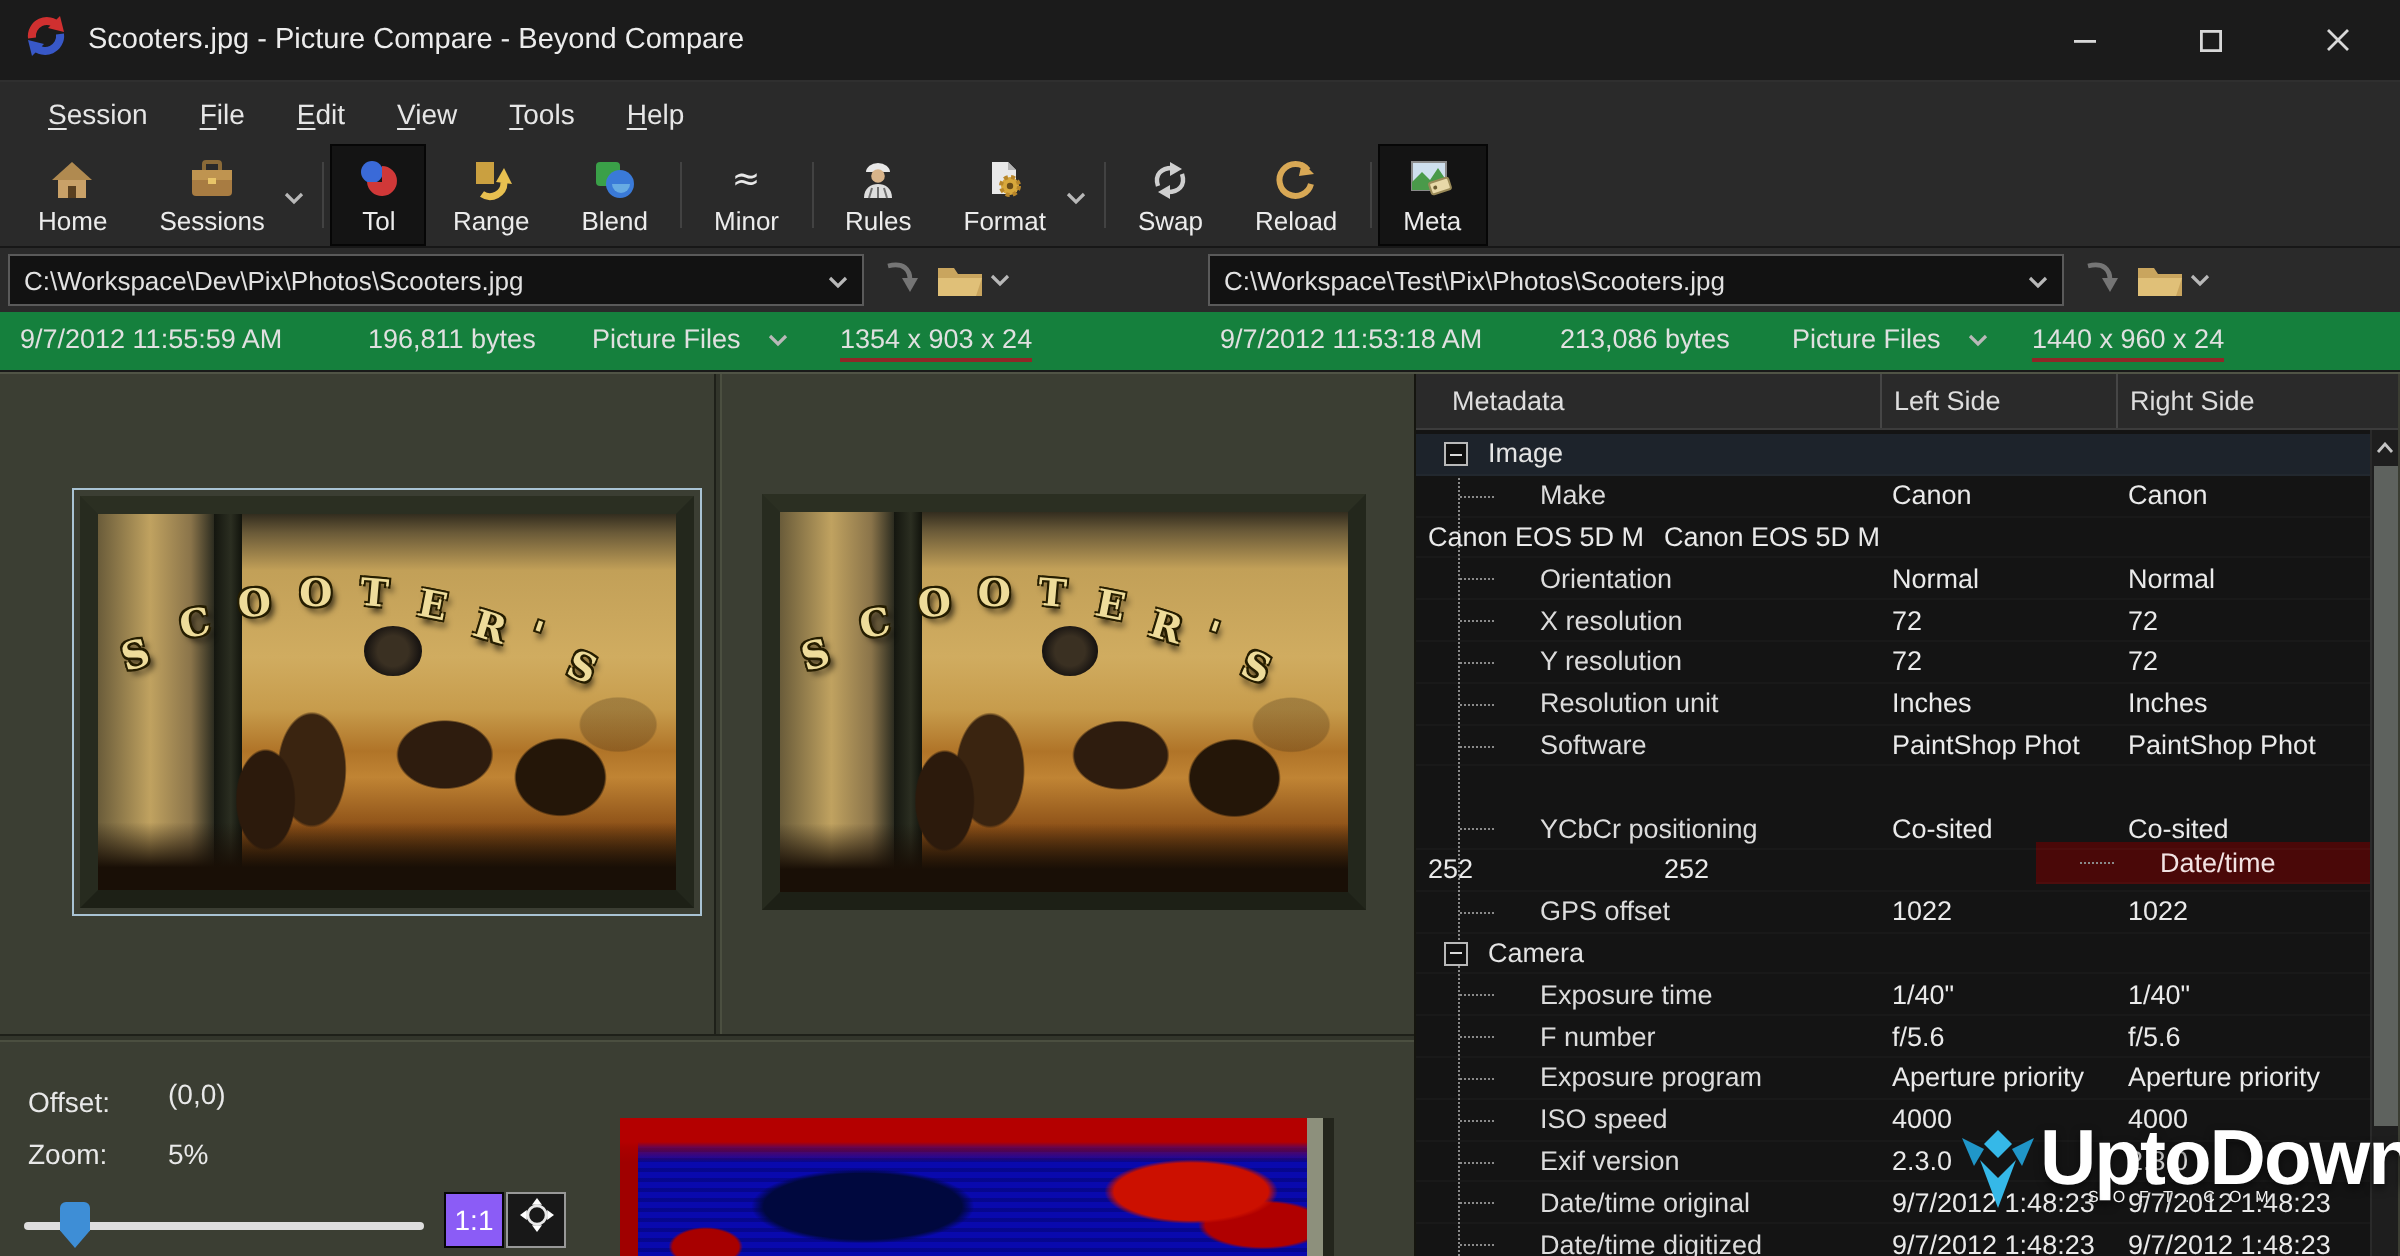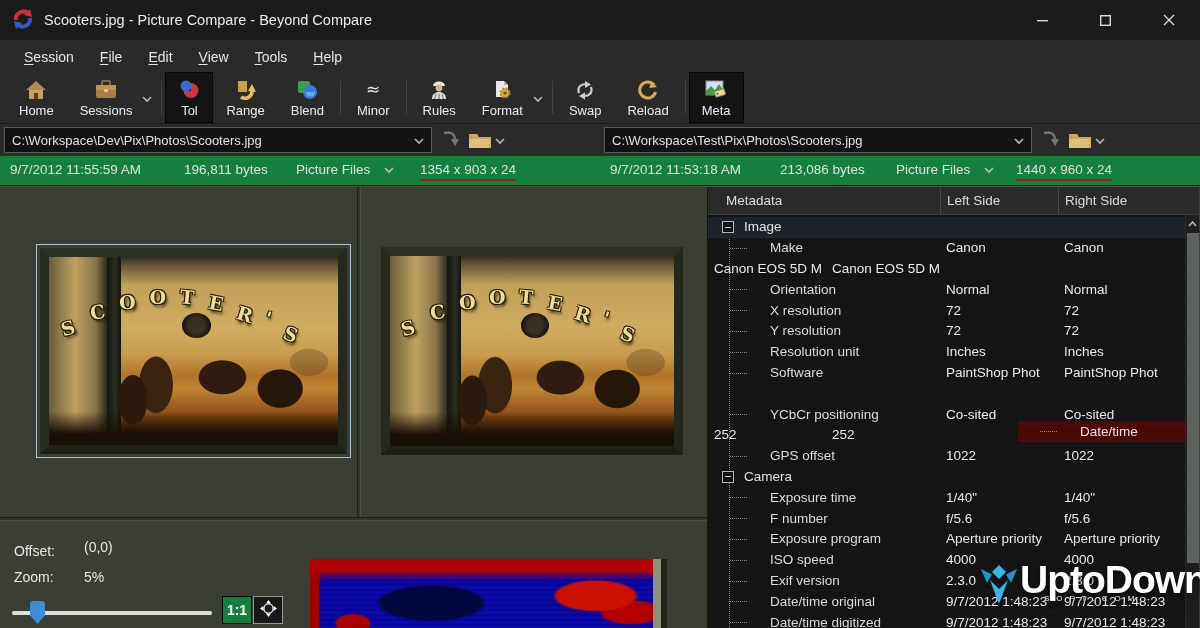--- a/index.html
+++ b/index.html
@@ -60,21 +60,21 @@
     radial-gradient(34px 24px at 90% 56%,#30201040 0 55%,transparent 58%),
     linear-gradient(0deg,#190f06 0 6%,rgba(25,15,6,0) 18%);}
   .sign{position:absolute;left:4%;top:14%;width:92%;height:50%;}
   .sign span{position:absolute;font:bold 19px "DejaVu Serif",serif;color:#eedc9a;
     text-shadow:-1px -1px 0 #251d00,1px -1px 0 #251d00,-1px 1px 0 #251d00,1px 1px 0 #251d00,2px 3px 3px rgba(0,0,0,.75);}
   
   .vc-label,.vc-value{position:absolute;font-size:14px;color:#e8e8e8;}
   .slider-track{position:absolute;left:12px;top:90px;width:200px;height:4px;background:#dedede;border-radius:2px;}
   .slider-thumb{position:absolute;left:30px;top:80px;width:15px;height:23px;background:#3e8ed6;border-radius:3px 3px 0 0;
     clip-path:polygon(0 0,100% 0,100% 62%,50% 100%,0 62%);}
-  .btn-11{position:absolute;left:222px;top:75px;width:30px;height:28px;background:#15803d;border:1px solid #050505;display:flex;align-items:center;justify-content:center;font-size:14px;font-weight:bold;color:#fff;}
+  .btn-11{position:absolute;left:222px;top:75px;width:30px;height:28px;background:#8b5cf6;border:1px solid #050505;display:flex;align-items:center;justify-content:center;font-size:14px;font-weight:normal;color:#fff;}
   .btn-fit{position:absolute;left:253px;top:75px;width:30px;height:28px;background:#181818;border:1px solid #989898;display:flex;align-items:center;justify-content:center;}
   
   .diff{position:absolute;left:310px;top:38px;width:357px;height:92px;background-color:#0909ae;
     background-image:
       linear-gradient(90deg,transparent 0 96.2%,#8d907c 96.2% 98.4%,#23251c 98.4%),
       radial-gradient(70px 26px at 80% 40%,#cc1000 0 55%,transparent 62%),
       radial-gradient(52px 20px at 90% 58%,#b00000 0 55%,transparent 62%),
       radial-gradient(14px 13px at 40% 92%,#d01800 0 58%,transparent 66%),
       radial-gradient(14px 13px at 49% 95%,#d01800 0 58%,transparent 66%),
       radial-gradient(14px 13px at 58% 93%,#c81400 0 58%,transparent 66%),

